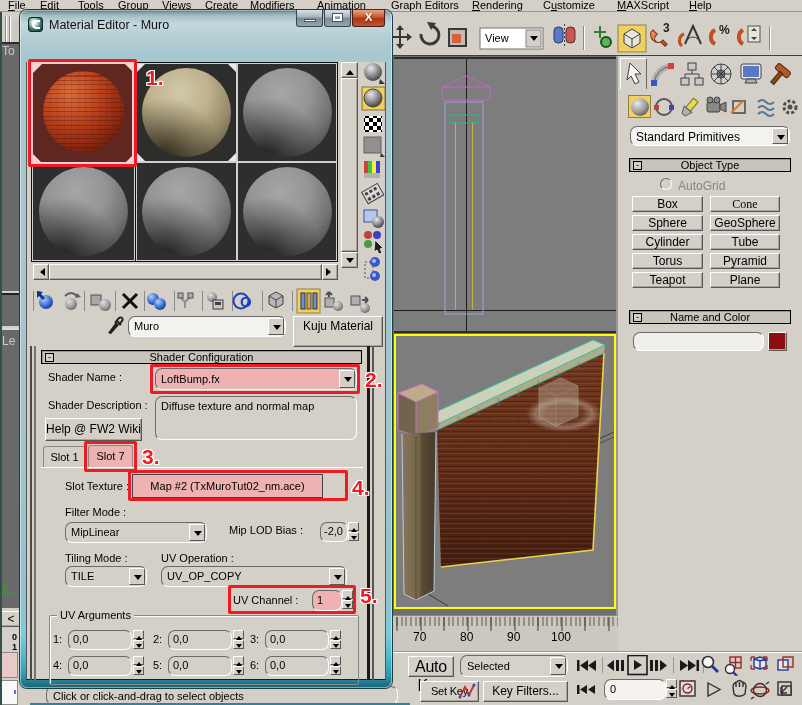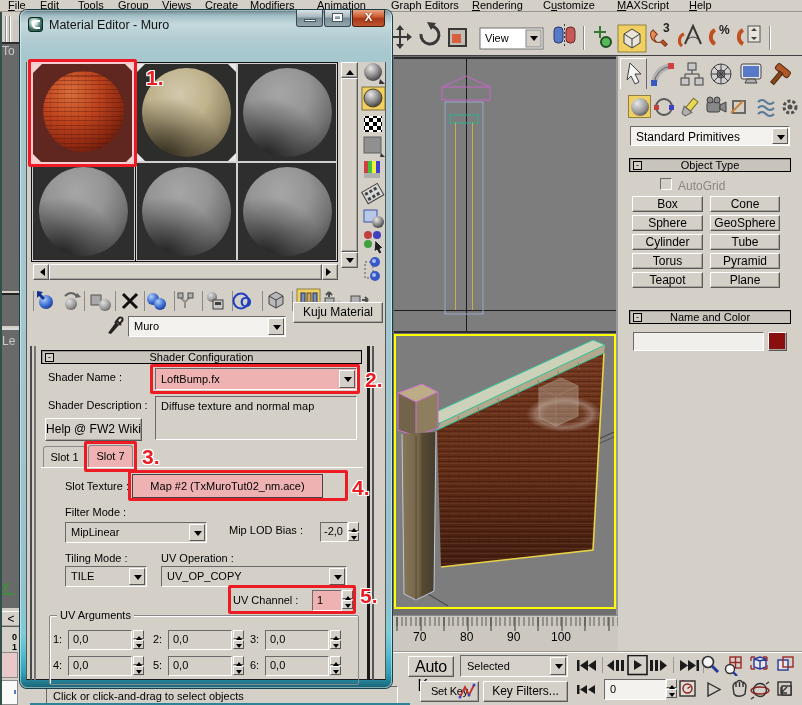--- a/index.html
+++ b/index.html
@@ -2,21 +2,21 @@
 <html><head><meta charset="utf-8"><style>
 *{margin:0;padding:0;box-sizing:border-box;}
 html,body{width:802px;height:705px;overflow:hidden;}
 #rt{position:absolute;top:0;left:0;width:802px;height:705px;background:#d4d0c8;
   font-family:"Liberation Sans",sans-serif;font-size:11px;color:#000;}
 .ab{position:absolute;}
 .btn{position:absolute;background:#d4d0c8;border-top:1px solid #fff;border-left:1px solid #fff;
   border-right:1px solid #585858;border-bottom:1px solid #585858;text-align:center;
   box-shadow:inset -1px -1px 0 #a8a49c;}
 .sunk{position:absolute;background:#d4d0c8;border-top:1px solid #6a6a6a;border-left:1px solid #6a6a6a;
-  border-right:1px solid #fff;border-bottom:1px solid #fff;}
+  border-right:1px solid #fff;border-bottom:1px solid #fff;border-radius:7px;}
 .white{background:#f4f2ee;}
 .cmbtn{position:absolute;right:1px;top:1px;bottom:1px;width:16px;background:#d4d0c8;
   border-top:1px solid #fff;border-left:1px solid #fff;border-right:1px solid #585858;border-bottom:1px solid #585858;}
 .cmbtn:after{content:"";position:absolute;left:4px;top:6px;border:4px solid transparent;border-top:5px solid #000;}
 .spn{position:absolute;width:11px;height:9px;background:#d4d0c8;border-top:1px solid #fff;border-left:1px solid #fff;
   border-right:1px solid #585858;border-bottom:1px solid #585858;}
 .spn:after{content:"";position:absolute;left:2px;}
 .spup:after{top:2px;border:3px solid transparent;border-bottom:4px solid #000;}
 .spdn:after{top:3px;border:3px solid transparent;border-top:4px solid #000;}
 .lbl{position:absolute;white-space:nowrap;}
@@ -256,21 +256,21 @@
  <div class="sunk white" style="left:12px;top:70px;width:160px;height:20px;">
    <span class="ab" style="left:5px;top:3px;font-size:12px;">Standard Primitives</span>
         <span class="cmbtn"></span>
  </div>
 
  <div class="ab" style="left:11px;top:102px;width:162px;height:14px;background:#c8c4bc;border:1px solid #000;box-shadow:inset 1px 1px 0 #9a968e;text-align:center;font-size:11px;line-height:13px;">Object Type</div>
  <div class="ab" style="left:15px;top:105px;width:9px;height:9px;border:1px solid #000;background:#d4d0c8;line-height:7px;font-size:9px;text-align:center;">-</div>
  <div class="sunk" style="left:42px;top:122px;width:12px;height:12px;background:#d4d0c8;"></div>
  <span class="lbl" style="left:60px;top:123px;color:#8a867e;font-size:12px;">AutoGrid</span>
  <div class="btn" style="left:14px;top:140px;width:71px;height:16px;line-height:14px;font-size:12px;">Box</div>
- <div class="btn" style="left:92px;top:140px;width:70px;height:16px;line-height:14px;font-size:12px;">Cone</div>
+ <div class="btn" style="left:92px;top:140px;width:70px;height:16px;line-height:14px;font-size:12px;font-family:Liberation Serif, serif;">Cone</div>
  <div class="btn" style="left:14px;top:159px;width:71px;height:16px;line-height:14px;font-size:12px;">Sphere</div>
  <div class="btn" style="left:92px;top:159px;width:70px;height:16px;line-height:14px;font-size:12px;">GeoSphere</div>
  <div class="btn" style="left:14px;top:178px;width:71px;height:16px;line-height:14px;font-size:12px;">Cylinder</div>
  <div class="btn" style="left:92px;top:178px;width:70px;height:16px;line-height:14px;font-size:12px;">Tube</div>
  <div class="btn" style="left:14px;top:197px;width:71px;height:16px;line-height:14px;font-size:12px;">Torus</div>
  <div class="btn" style="left:92px;top:197px;width:70px;height:16px;line-height:14px;font-size:12px;">Pyramid</div>
  <div class="btn" style="left:14px;top:216px;width:71px;height:16px;line-height:14px;font-size:12px;">Teapot</div>
  <div class="btn" style="left:92px;top:216px;width:70px;height:16px;line-height:14px;font-size:12px;">Plane</div>
 
  <div class="ab" style="left:11px;top:254px;width:162px;height:14px;background:#c8c4bc;border:1px solid #000;box-shadow:inset 1px 1px 0 #9a968e;text-align:center;font-size:11px;line-height:13px;">Name and Color</div>
@@ -599,21 +599,21 @@
   <div class="ab" style="left:85px;top:306px;width:18px;height:20px;">
     <svg width="18" height="20" viewBox="0 0 18 20">
               <path d="M2 17 L10 6 L13 9 L5 18 Z" fill="#222"></path>
               <path d="M10 4 L15 9 M9 7 L13 2 a2 2 0 0 1 3 3 L13 9" stroke="#222" stroke-width="2" fill="none"></path>
             </svg>
   </div>
   <div class="sunk white" style="left:107px;top:306px;width:158px;height:21px;">
     <span class="ab" style="left:5px;top:3px;">Muro</span>
             <span class="cmbtn"></span>
   </div>
-  <div class="btn" style="left:272px;top:292px;width:90px;height:21px;line-height:19px;font-size:12px;">Kuju Material</div>
+  <div class="btn" style="left:272px;top:306px;width:90px;height:31px;line-height:19px;font-size:12px;">Kuju Material</div>
 
   <div class="ab" style="left:20px;top:340px;width:321px;height:14px;background:#c8c4bc;border:1px solid #000;box-shadow:inset 1px 1px 0 #9a968e;text-align:center;font-size:11px;line-height:13px;">Shader Configuration</div>
   <div class="ab" style="left:24px;top:343px;width:9px;height:9px;border:1px solid #000;background:#d4d0c8;line-height:7px;font-size:9px;text-align:center;">-</div>
 
   <div class="ab" style="left:9px;top:336px;width:2px;height:334px;background:#4a4a4a;"></div>
   <div class="ab" style="left:13px;top:336px;width:2px;height:334px;background:#757575;"></div>
 
   <div class="ab" style="left:346px;top:336px;width:3px;height:334px;background:#1a1a1a;"></div>
   <div class="ab" style="left:351px;top:336px;width:2px;height:334px;background:#555;"></div>
 

